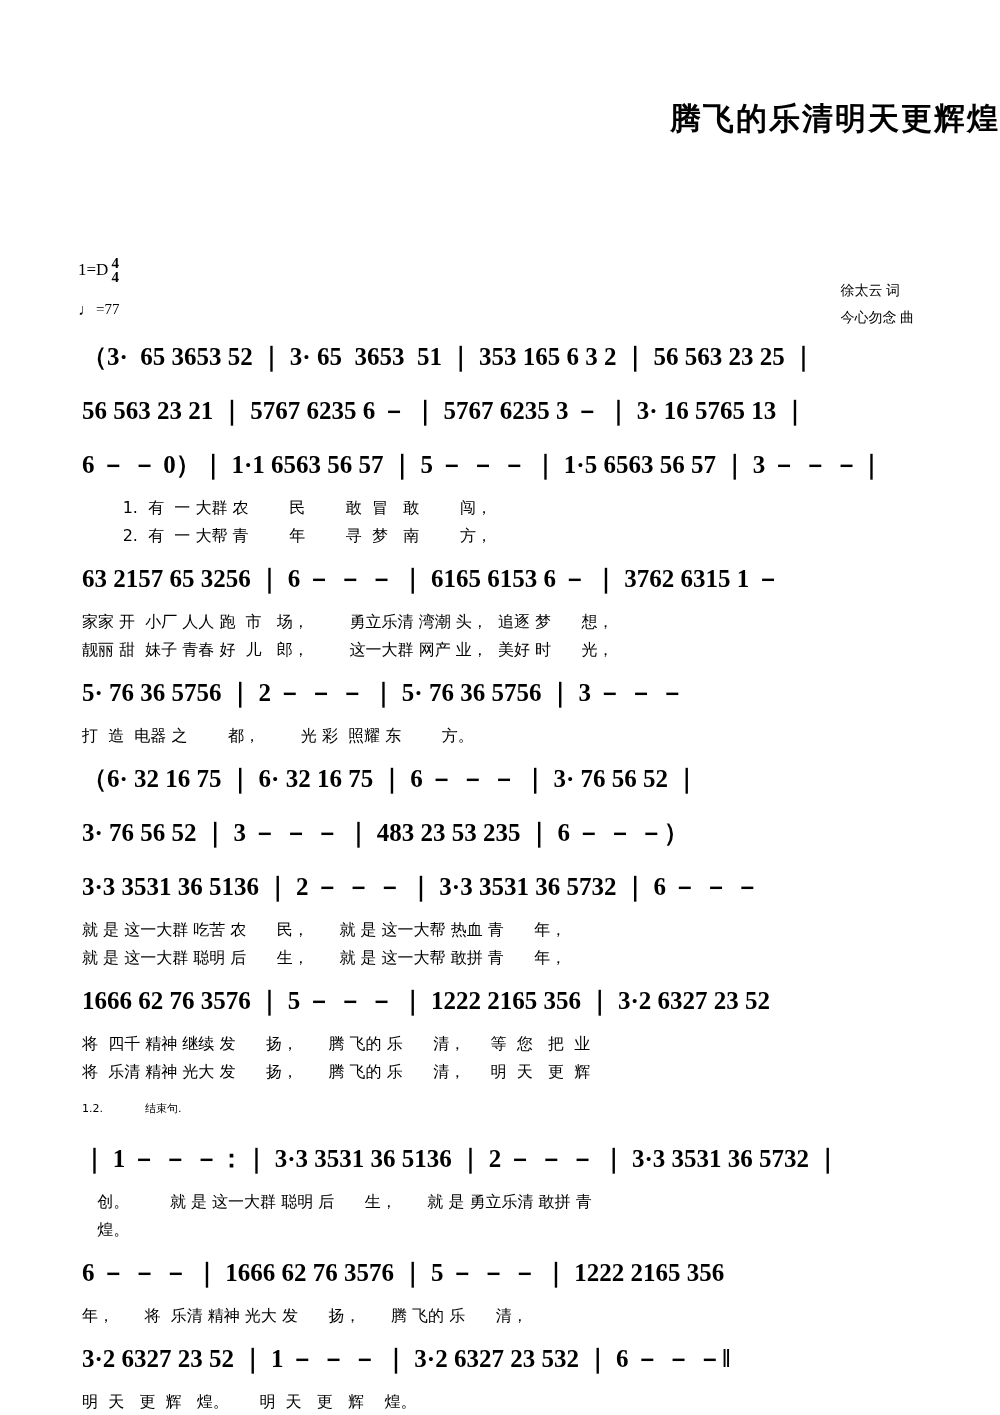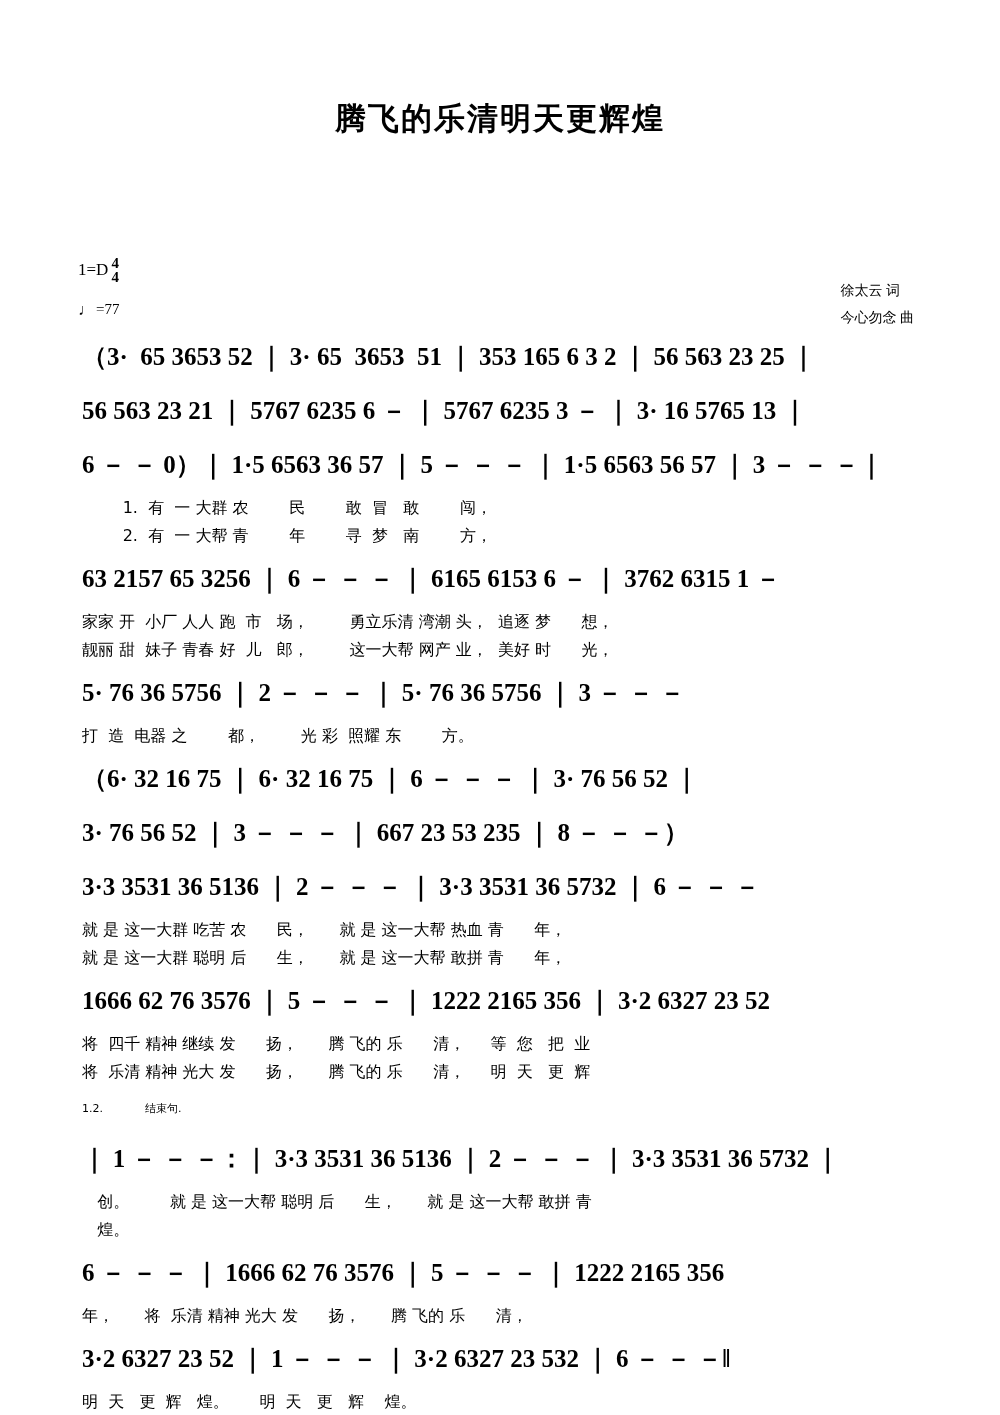--- a/index.html
+++ b/index.html
@@ -6,21 +6,21 @@
   body{
     width:1000px;height:1415px;
     font-family:"Liberation Serif", serif;
     color:#000;
     position:relative;
     overflow:hidden;
   }
   .page{position:relative;width:1000px;height:1415px;}
 
   .title{
-    text-align:center;
+    text-align:right;
     font-size:31px;
     font-weight:700;
     letter-spacing:2px;
     margin-top:98px;
     font-family:"DejaVu Sans", sans-serif;
   }
 
   
   .keyblock{
     position:absolute;left:78px;top:158px;
@@ -84,46 +84,46 @@
 
   <div class="credits">
     <div>徐太云 词</div>
     <div>今心勿念 曲</div>
   </div>
 
   <div class="systems">
 
     <div class="numline">（3·  65 3653 52 ｜ 3· 65  3653  51 ｜ 353 165 6 3 2 ｜ 56 563 23 25 ｜</div>
     <div class="numline">56 563 23 21 ｜ 5767 6235 6 － ｜ 5767 6235 3 － ｜ 3· 16 5765 13 ｜</div>
-    <div class="numline">6 － － 0）｜ 1·5 6563 36 57 ｜ 5 － － － ｜ 1·5 6563 56 57 ｜ 3 － － －｜</div>
+    <div class="numline">6 － － 0）｜ 1·1 6563 56 57 ｜ 5 － － － ｜ 1·5 6563 56 57 ｜ 3 － － －｜</div>
     <div class="lyrline">        1.  有  一 大群 农        民        敢  冒   敢        闯，</div>
     <div class="lyrline">        2.  有  一 大帮 青        年        寻  梦   南        方，</div>
 
     <div class="numline">63 2157 65 3256 ｜ 6 － － － ｜ 6165 6153 6 － ｜ 3762 6315 1 －</div>
     <div class="lyrline">家家 开  小厂 人人 跑  市   场，        勇立乐清 湾潮 头，  追逐 梦      想，</div>
-    <div class="lyrline">靓丽 甜  妹子 青春 好  儿   郎，        这一大帮 网产 业，  美好 时      光，</div>
+    <div class="lyrline">靓丽 甜  妹子 青春 好  儿   郎，        这一大群 网产 业，  美好 时      光，</div>
 
     <div class="numline">5· 76 36 5756 ｜ 2 － － － ｜ 5· 76 36 5756 ｜ 3 － － －</div>
     <div class="lyrline">打  造  电器 之        都，        光 彩  照耀 东        方。</div>
 
     <div class="numline">（6· 32 16 75 ｜ 6· 32 16 75 ｜ 6 － － － ｜ 3· 76 56 52 ｜</div>
-    <div class="numline">3· 76 56 52 ｜ 3 － － － ｜ 667 23 53 235 ｜ 8 － － －）</div>
+    <div class="numline">3· 76 56 52 ｜ 3 － － － ｜ 483 23 53 235 ｜ 6 － － －）</div>
 
     <div class="numline">3·3 3531 36 5136 ｜ 2 － － － ｜ 3·3 3531 36 5732 ｜ 6 － － －</div>
     <div class="lyrline">就 是 这一大群 吃苦 农      民，      就 是 这一大帮 热血 青      年，</div>
     <div class="lyrline">就 是 这一大群 聪明 后      生，      就 是 这一大帮 敢拼 青      年，</div>
 
     <div class="numline">1666 62 76 3576 ｜ 5 － － － ｜ 1222 2165 356 ｜ 3·2 6327 23 52</div>
     <div class="lyrline">将  四千 精神 继续 发      扬，      腾 飞的 乐      清，     等  您   把  业</div>
     <div class="lyrline">将  乐清 精神 光大 发      扬，      腾 飞的 乐      清，     明  天   更  辉</div>
 
     <div class="tagline"><span>1.2.</span>            <span>结束句.</span></div>
 
     <div class="numline">｜ 1 － － －：｜ 3·3 3531 36 5136 ｜ 2 － － － ｜ 3·3 3531 36 5732 ｜</div>
-    <div class="lyrline">   创。        就 是 这一大帮 聪明 后      生，      就 是 这一大帮 敢拼 青</div>
+    <div class="lyrline">   创。        就 是 这一大群 聪明 后      生，      就 是 勇立乐清 敢拼 青</div>
     <div class="lyrline">   煌。</div>
 
     <div class="numline">6 － － － ｜ 1666 62 76 3576 ｜ 5 － － － ｜ 1222 2165 356</div>
     <div class="lyrline">年，      将  乐清 精神 光大 发      扬，      腾 飞的 乐      清，</div>
 
     <div class="numline">3·2 6327 23 52 ｜ 1 － － － ｜ 3·2 6327 23 532 ｜ 6 － － －‖</div>
     <div class="lyrline">明  天   更  辉   煌。      明  天   更   辉    煌。</div>
 
   </div>
 

